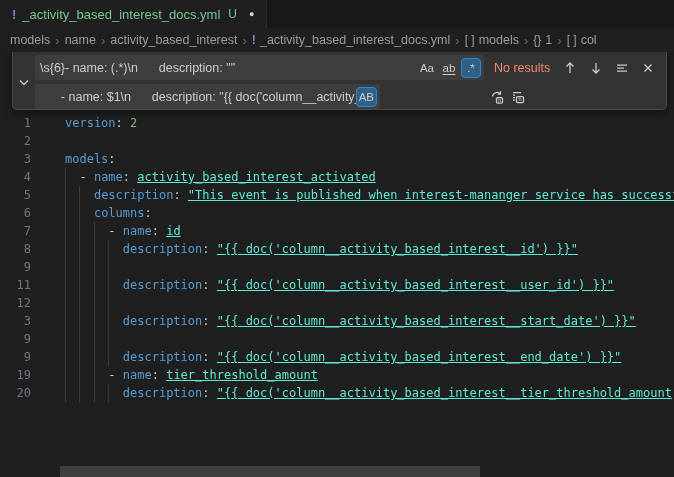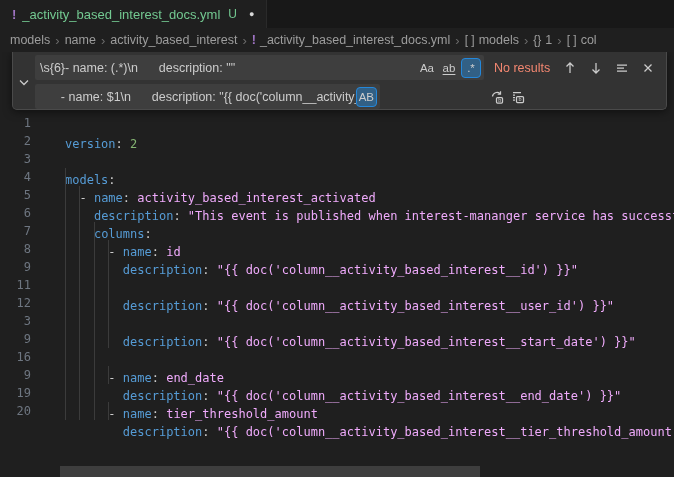--- a/index.html
+++ b/index.html
@@ -39,25 +39,25 @@
   .code-lines {
     padding-top: 62px;
     font-family: "DejaVu Sans Mono", monospace;
     font-size: 12px;
   }
   .line { display: flex; height: 18px; line-height: 18px; position: relative; }
   .ln {
     flex: 0 0 47px; text-align: right; padding-right: 16px;
     color: #6e7681; user-select: none;
   }
-  .code { margin-left: 18px; white-space: pre; margin-top: 21px; }
+  .code { margin-left: 18px; white-space: pre; }
   .guide { position: absolute; top: 0; bottom: 0; width: 1px; background: #3b3b3b; }
   .tk-key { color: #569cd6; }
   .tk-punc { color: #cccccc; }
-  .tk-str { color: #f0abfc; }
+  .tk-str { color: #5eead4; text-decoration: underline; }
   .tk-num { color: #85b573; }
 
   .hscrollbar {
     position: absolute; left: 60px; bottom: 0; width: 420px; height: 11px;
     background: rgba(121,121,121,0.35); z-index: 5; cursor: pointer;
   }
 
   
   .find-widget {
     position: absolute; top: 0; left: 12px; width: 655px; height: 58px;
@@ -223,27 +223,20 @@
           <span class="ln">3</span>
           <span class="code"><span class="tk-punc">        </span><span class="tk-key">description</span><span class="tk-punc">: </span><span class="tk-str">"{{ doc('column__activity_based_interest__start_date') }}"</span></span>
         </div>
         <div class="line">
           <div class="guide" style="left: 65px;"></div>
           <div class="guide" style="left: 79.44px;"></div>
           <div class="guide" style="left: 93.88px;"></div>
           <div class="guide" style="left: 108.32px;"></div>
           <span class="ln">9</span>
           <span class="code"></span>
-        </div>
-        <div class="line">
-          <div class="guide" style="left: 65px;"></div>
-          <div class="guide" style="left: 79.44px;"></div>
-          <div class="guide" style="left: 93.88px;"></div>
-          <span class="ln">16</span>
-          <span class="code"><span class="tk-punc">      - </span><span class="tk-key">name</span><span class="tk-punc">: </span><span class="tk-str">end_date</span></span>
         </div>
         <div class="line">
           <div class="guide" style="left: 65px;"></div>
           <div class="guide" style="left: 79.44px;"></div>
           <div class="guide" style="left: 93.88px;"></div>
           <div class="guide" style="left: 108.32px;"></div>
           <span class="ln">9</span>
           <span class="code"><span class="tk-punc">        </span><span class="tk-key">description</span><span class="tk-punc">: </span><span class="tk-str">"{{ doc('column__activity_based_interest__end_date') }}"</span></span>
         </div>
         <div class="line">

